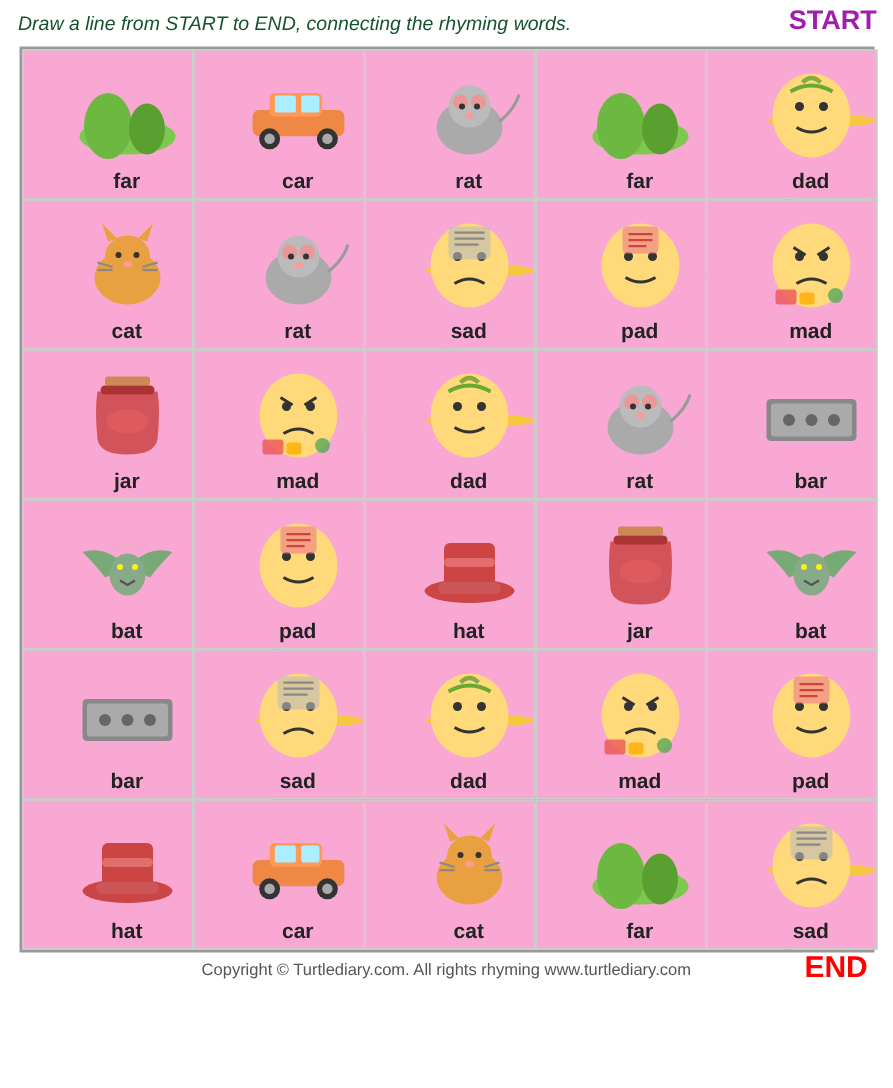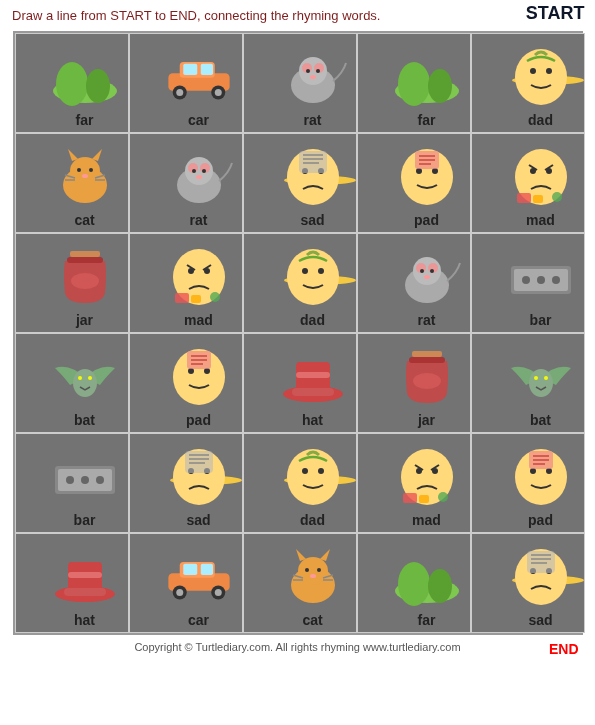--- a/index.html
+++ b/index.html
@@ -6,42 +6,43 @@
     body {
       width: 595px;
       height: 725px;
       font-family: Arial, sans-serif;
       background: #fff;
       overflow: hidden;
     }
     .instructions {
       font-size: 13px;
       padding: 8px 12px 4px 12px;
-      color: #7f1d1d;
+      color: #14532d;
+      font-style: italic;
     }
     .grid-container {
       position: relative;
       margin: 4px auto 0 auto;
       width: 570px;
     }
     .grid {
       display: grid;
       grid-template-columns: repeat(5, 114px);
       grid-template-rows: repeat(6, 100px);
       border: 2px solid #999;
       border-right: 3px solid #999;
     }
     .cell {
       border: 1px solid #ccc;
       display: flex;
       flex-direction: column;
       align-items: center;
       justify-content: flex-end;
       padding-bottom: 4px;
-      background: #737373;
+      background: #f9a8d4;
       position: relative;
       padding-left: 26px;
     }
     .cell-img {
       width: 70px;
       height: 65px;
       display: flex;
       align-items: center;
       justify-content: center;
       margin-bottom: 2px;
@@ -49,30 +50,30 @@
     .cell-label {
       font-size: 14px;
       font-weight: bold;
       color: #222;
       margin-top: 2px;
     }
     .start-label {
       position: absolute;
       top: -28px;
       right: -2px;
-      color: #0f172a;
+      color: #a21caf;
       font-size: 18px;
       font-weight: bold;
     }
     .end-label {
       position: absolute;
       bottom: -22px;
       right: 4px;
       color: red;
-      font-size: 14px;
+      font-size: 20px;
       font-weight: bold;
     }
     .path-overlay {
       position: absolute;
       top: 0; left: 0;
       width: 100%;
       height: 100%;
       pointer-events: none;
     }
     .circle-bg {

